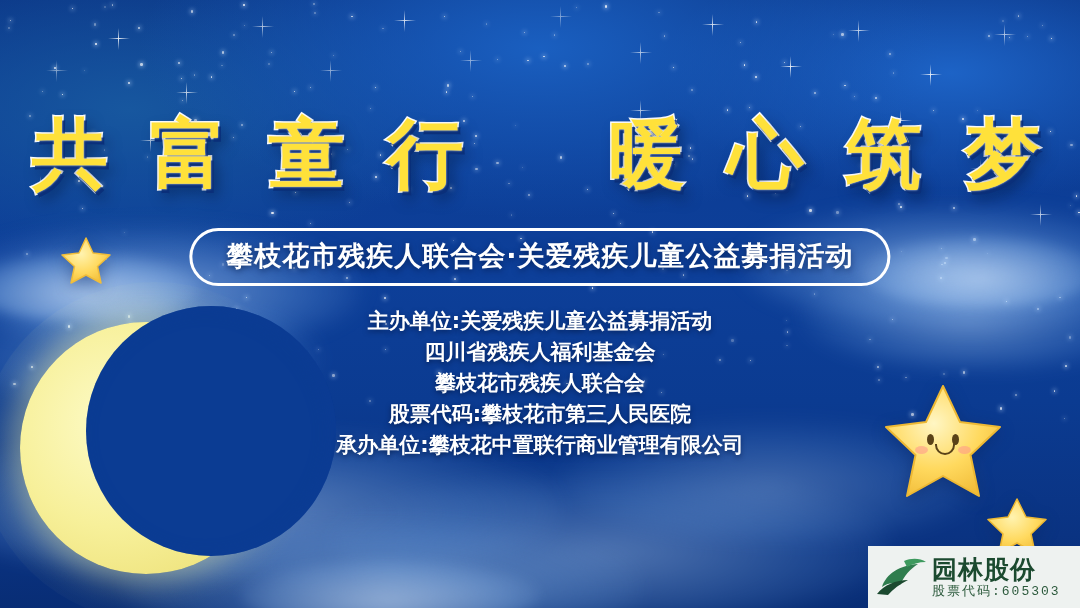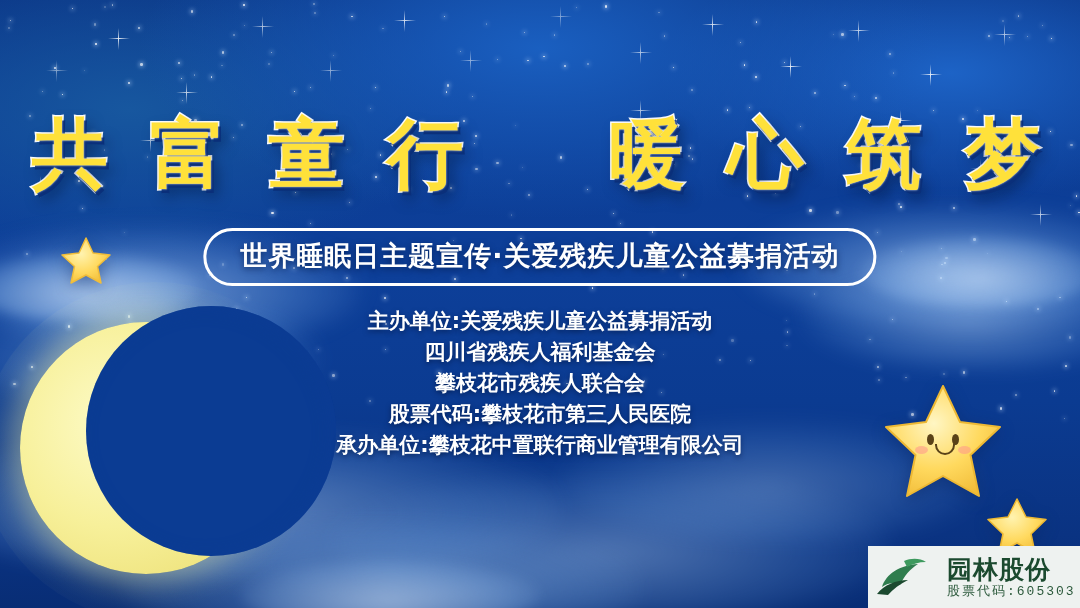--- a/index.html
+++ b/index.html
@@ -183,21 +183,21 @@
     bottom: 0;
     width: 212px;
     height: 62px;
     background: #eef2f0;
     display: flex;
     align-items: center;
     padding-left: 6px;
     box-sizing: border-box;
   }
   #logo-mark { width: 56px; height: 46px; flex: none; }
-  #logo-text { margin-left: 17px; }
+  #logo-text { margin-left: 2px; }
   #logo-name {
     font-family: "DejaVu Sans", "Liberation Sans", sans-serif;
     font-size: 25px;
     font-weight: 700;
     color: #1b4a2f;
     letter-spacing: 1px;
     line-height: 27px;
   }
   #logo-code {
     font-family: Liberation Mono, monospace;
@@ -530,21 +530,21 @@
             <stop offset="100%" stop-color="#f1bc38"></stop>
           </radialGradient>
         </defs>
         <path d="M31 3 L40 21 L60 23.5 L45 38 L49 57 L31 47 L13 57 L17 38 L2 23.5 L22 21 Z" fill="url(#sg3)" stroke="#edb833" stroke-width="1.6" stroke-linejoin="round"></path>
       </svg>
     </div>
   </div>
 
   <div id="headline">共 富 童 行    暖 心 筑 梦</div>
 
-  <div id="subtitle-pill">世界睡眠日主题宣传·关爱残疾儿童公益募捐活动</div>
+  <div id="subtitle-pill">攀枝花市残疾人联合会·关爱残疾儿童公益募捐活动</div>
 
   <div id="orgs">
     <div>主办单位:关爱残疾儿童公益募捐活动</div>
     <div>四川省残疾人福利基金会</div>
     <div>攀枝花市残疾人联合会</div>
     <div>股票代码:攀枝花市第三人民医院</div>
     <div>承办单位:攀枝花中置联行商业管理有限公司</div>
   </div>
 
   <div id="logo">

